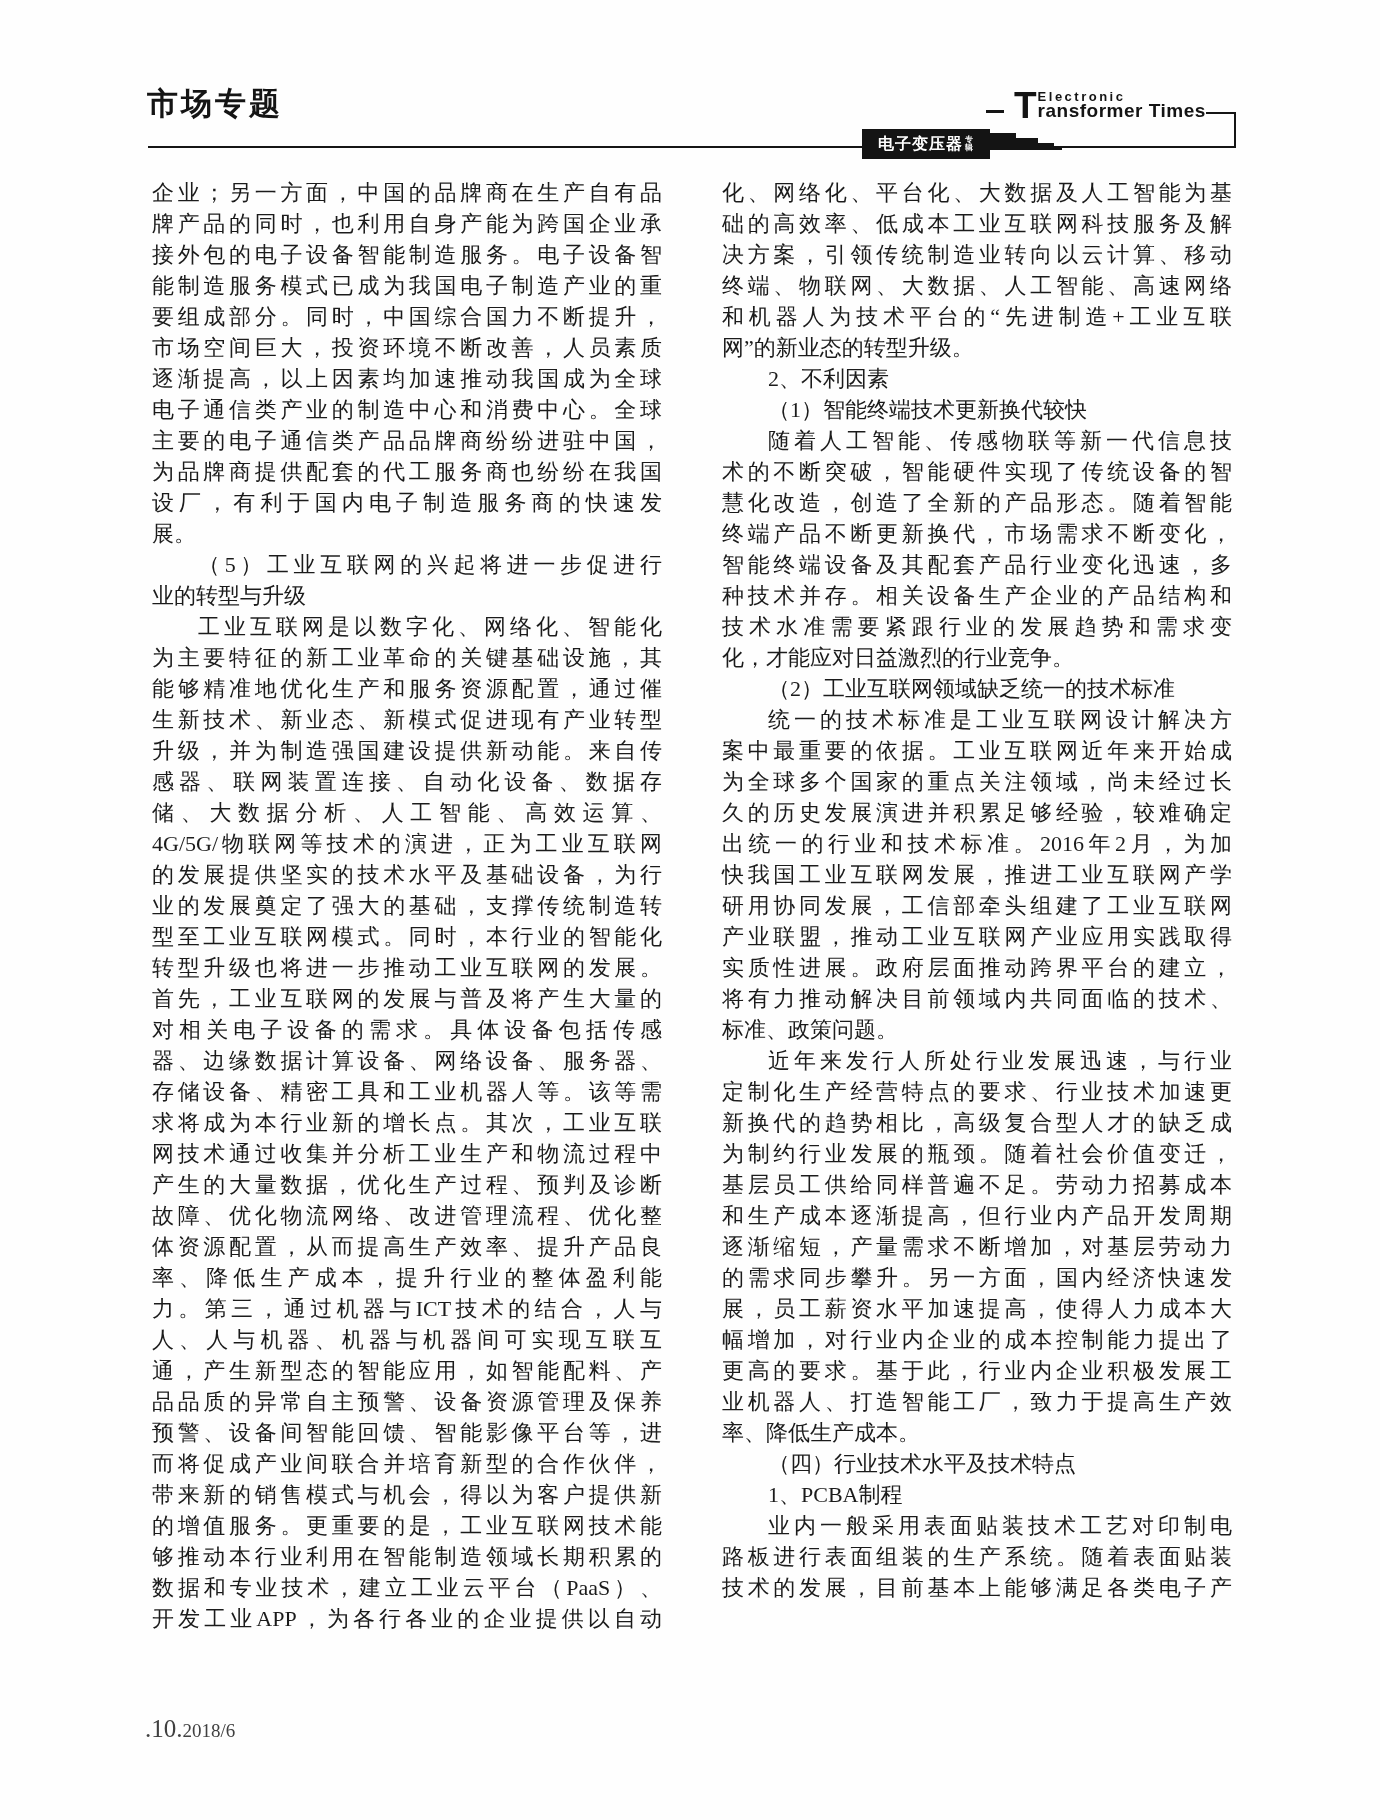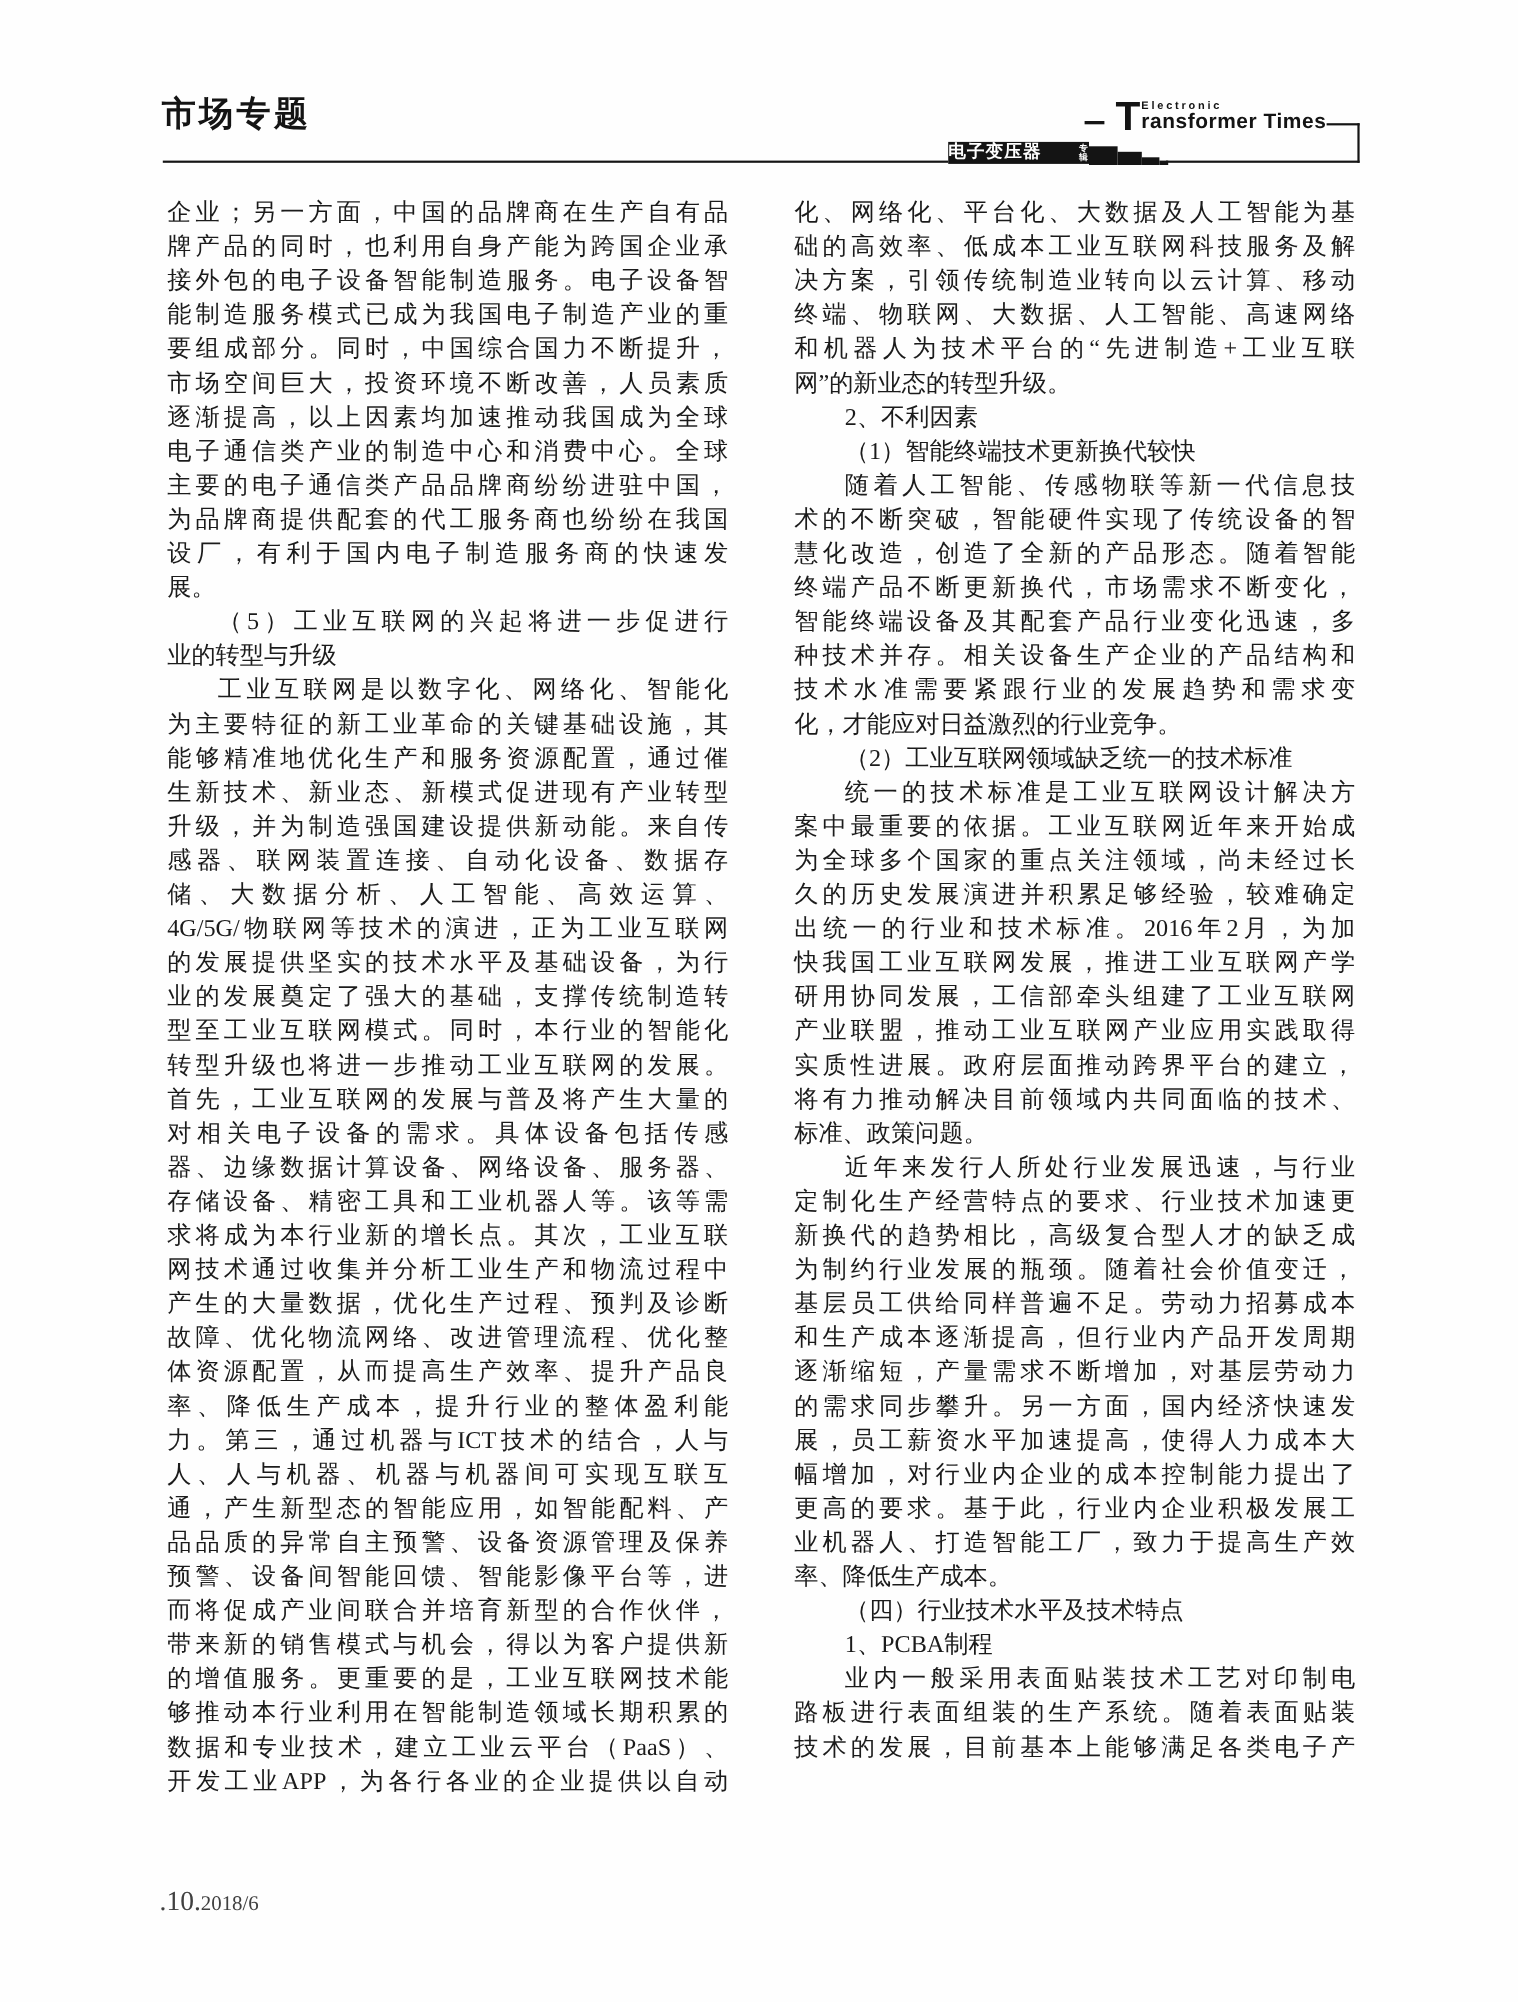--- a/index.html
+++ b/index.html
@@ -20,42 +20,42 @@
     font-weight:bold; font-size:31px; letter-spacing:3px; color:#141414;
   }
   .rule { position:absolute; background:#151515; }
   .rule-left   { left:148px;  top:146px; width:714px; height:2px; }
   .rule-bot-r  { left:1060px; top:146px; width:176px; height:2px; }
   .rule-vert   { left:1234px; top:112px; width:2px;  height:36px; }
   .rule-top-r  { left:1206px; top:112px; width:30px; height:2px; }
   .dash-icon   { left:986px;  top:110px; width:18px; height:3px; }
 
   .logo-box {
-    position:absolute; left:862px; top:129px; width:128px; height:20px;
+    position:absolute; left:862px; top:129px; width:128px; height:30px;
     background:#141414; color:#ffffff;
-    display:flex; align-items:center; justify-content:space-between;
+    display:flex; align-items:center; justify-content:center;
     font-family:"Liberation Sans", sans-serif; font-weight:bold;
   }
   .logo-box-main  { font-size:16px; letter-spacing:1px; line-height:1; }
   .logo-box-small { font-size:8px; line-height:1.05; width:9px; margin-left:2px;
                     word-break:break-all; }
   .step { position:absolute; background:#141414; }
   .s1 { left:990px;  top:133px; width:26px; height:17px; }
   .s2 { left:1016px; top:138px; width:22px; height:12px; }
   .s3 { left:1038px; top:143px; width:16px; height:7px; }
   .s4 { left:1054px; top:146px; width:8px;  height:4px; }
 
   .logo-en {
     position:absolute; left:1014px; top:92px;
     display:flex; align-items:flex-start;
     font-family:"Liberation Sans", sans-serif; font-weight:bold; color:#141414;
   }
   .logo-T { font-size:37px; line-height:28px; }
   .logo-en-right { display:flex; flex-direction:column; margin-left:1px; }
-  .logo-electronic { font-size:10px; letter-spacing:2.5px; line-height:10px; }
+  .logo-electronic { font-size:13px; letter-spacing:2.5px; line-height:10px; }
   .logo-ttimes { font-size:19px; line-height:17px; letter-spacing:0.5px; white-space:nowrap; }
 
   
   .col {
     position:absolute; top:177px; width:510px;
     font-size:22px; line-height:31px; color:#1b1b1b;
   }
   .col-left  { left:152px; }
   .col-right { left:722px;font-family:Liberation Serif, serif; }
   .ln  { height:31px; word-break:break-all; }

